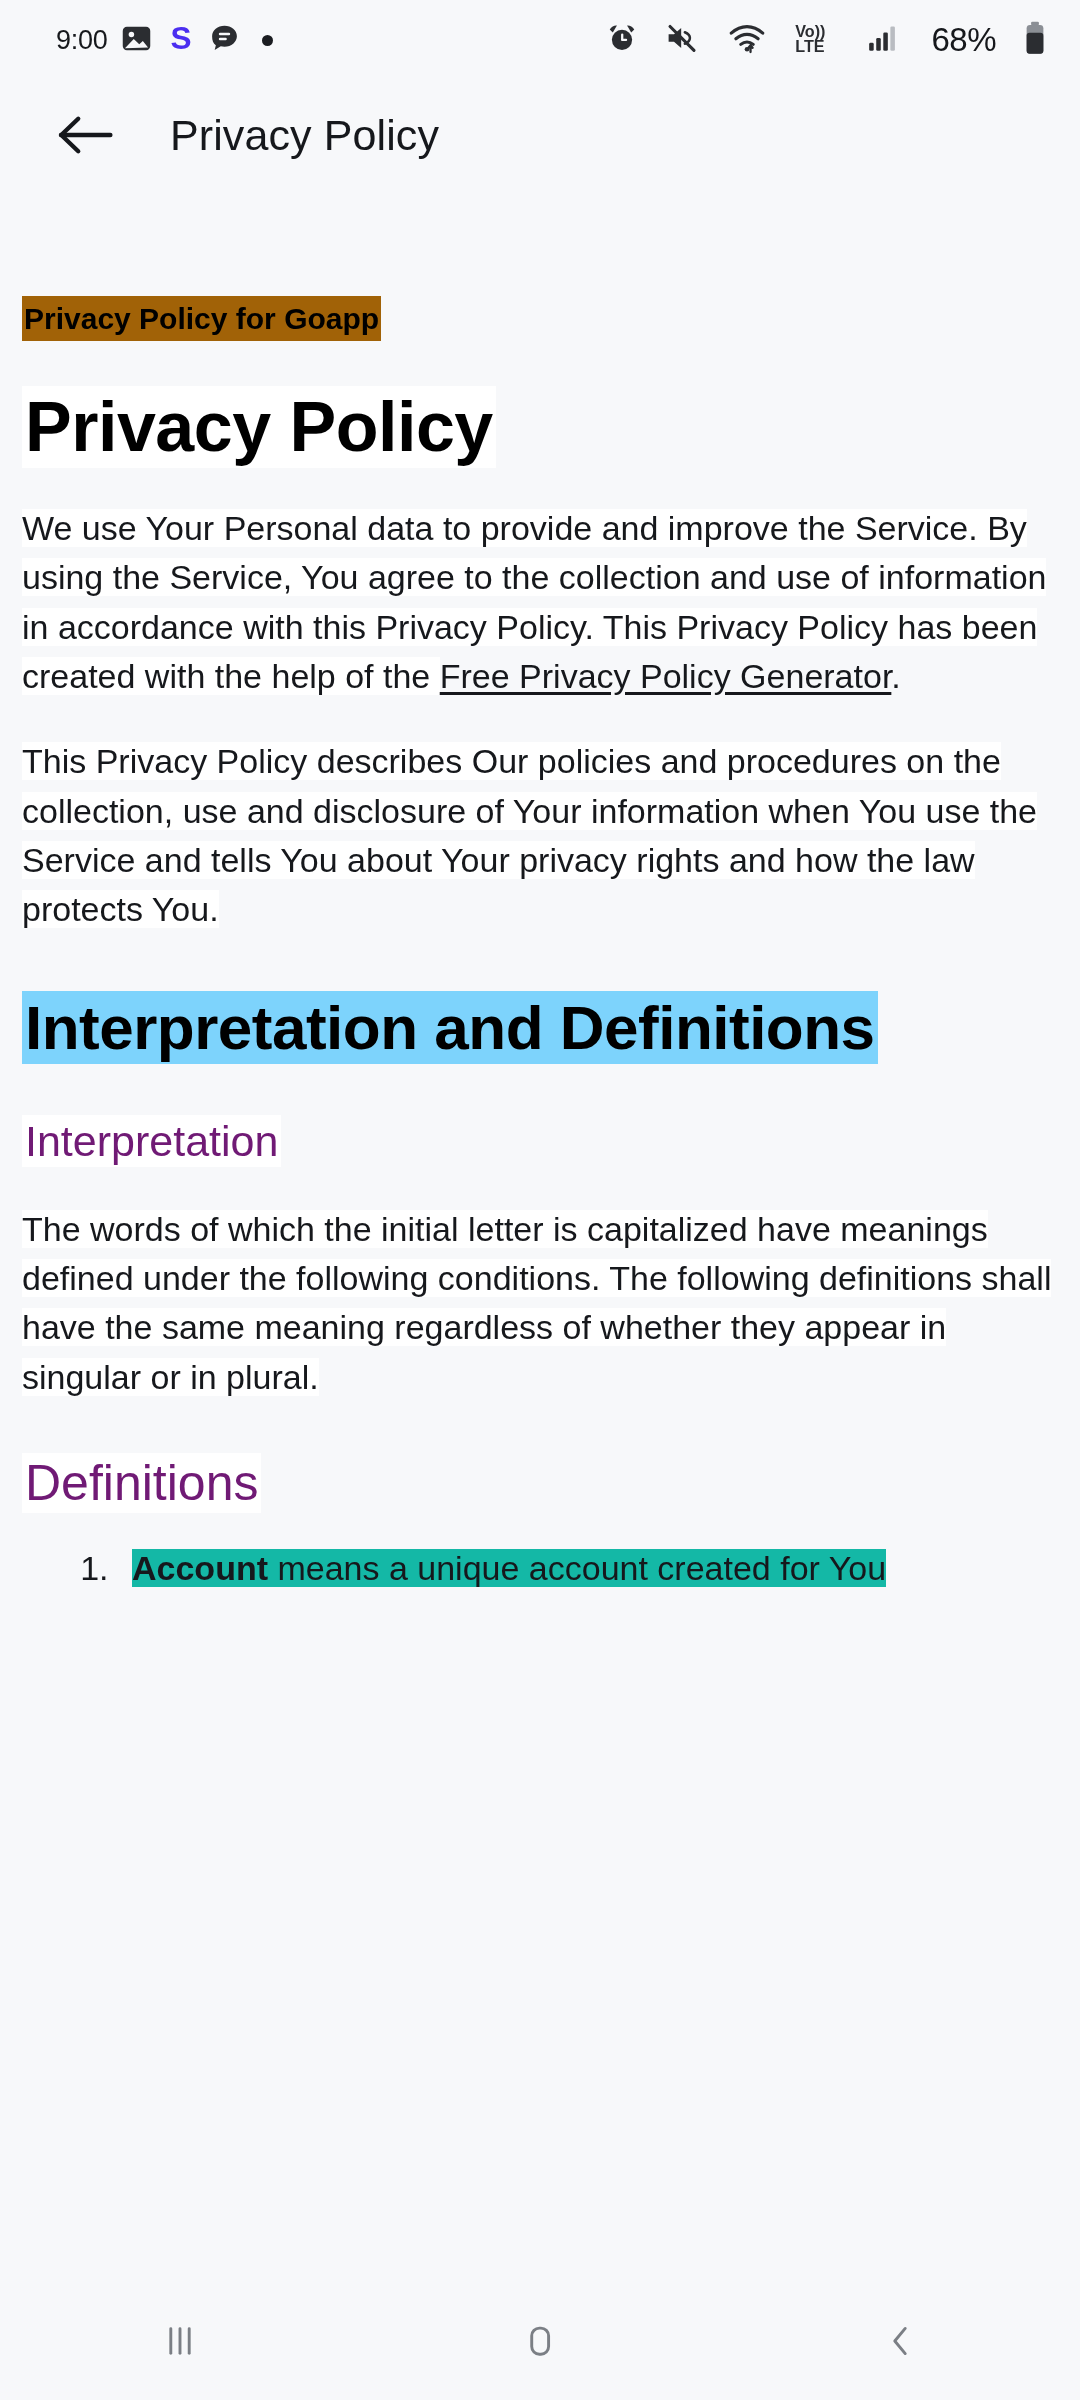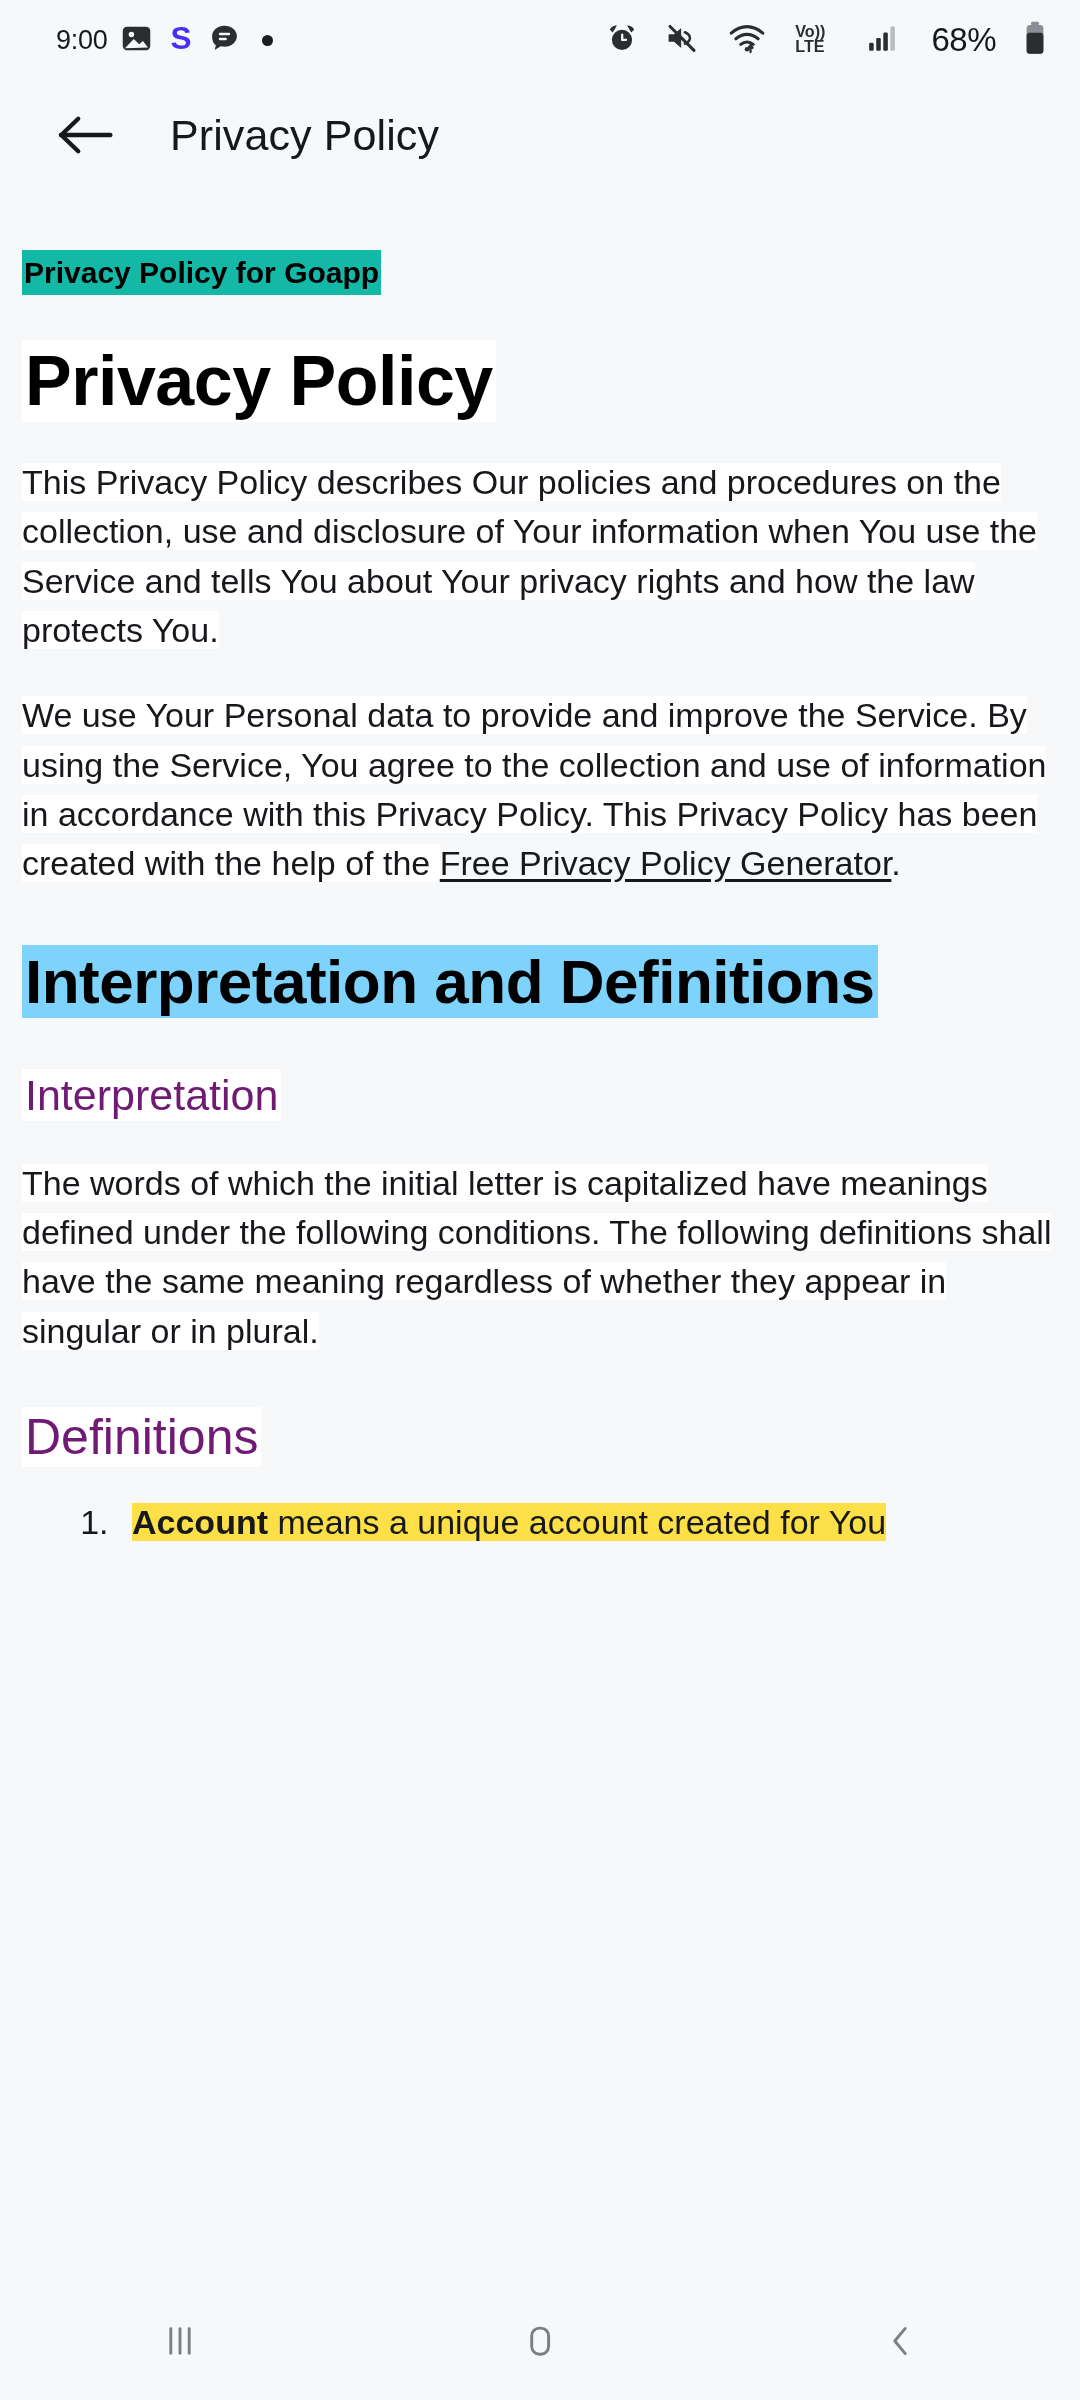--- a/index.html
+++ b/index.html
@@ -89,23 +89,23 @@
     overflow: hidden;
     padding: 0 22px;
     background: #f7f8fa;
     position: relative;
   }
 
   .doc-subtitle {
     font-size: 30px;
     font-weight: bold;
     color: #000;
-    margin-top: 60px;
+    margin-top: 106px;
     line-height: 1.3;
-    background: #14b8a6;
+    background: #a16207;
     display: inline-block;
     padding: 3px 2px;
   }
 
   h1.doc-h1 {
     font-size: 70px;
     font-weight: bold;
     color: #000;
     line-height: 1.16;
     margin-top: 46px;
@@ -156,21 +156,21 @@
     margin-top: 30px;
     padding-left: 96px;
     list-style-position: outside;
   }
   ol.doc-list li {
     font-size: 34px;
     color: #16181c;
     line-height: 1.45;
     padding-left: 14px;
   }
-  ol.doc-list li .hl { background: #fde047; }
+  ol.doc-list li .hl { background: #14b8a6; }
   ol.doc-list li b { font-weight: bold; }
 
   
   #nav-bar {
     flex: 0 0 118px;
     height: 118px;
     display: flex;
     align-items: center;
     justify-content: space-around;
     background: #f7f8fa;
@@ -286,25 +286,25 @@
 
   <div id="content">
 
     <div class="doc-subtitle">Privacy Policy for Goapp</div>
 
     <h1 class="doc-h1">
       <span class="hl">Privacy Policy</span>
     </h1>
 
 
+    <p class="doc-p"><span class="hl">We use Your Personal data to provide and improve the Service. By using the Service, You agree to the collection and use of information in accordance with this Privacy Policy. This Privacy Policy has been created with the help of the </span><a class="doc-link" href="#">Free Privacy Policy Generator</a><span>.</span></p>
+
     <p class="doc-p">
       <span class="hl">This Privacy Policy describes Our policies and procedures on the collection, use and disclosure of Your information when You use the Service and tells You about Your privacy rights and how the law protects You.</span>
     </p>
-
-    <p class="doc-p"><span class="hl">We use Your Personal data to provide and improve the Service. By using the Service, You agree to the collection and use of information in accordance with this Privacy Policy. This Privacy Policy has been created with the help of the </span><a class="doc-link" href="#">Free Privacy Policy Generator</a><span>.</span></p>
 
     <h2 class="doc-h2">
       <span class="hl">Interpretation and Definitions</span>
     </h2>
 
     <h3 class="doc-h3">
       <span class="hl">Interpretation</span>
     </h3>
 
     <p class="doc-p">

